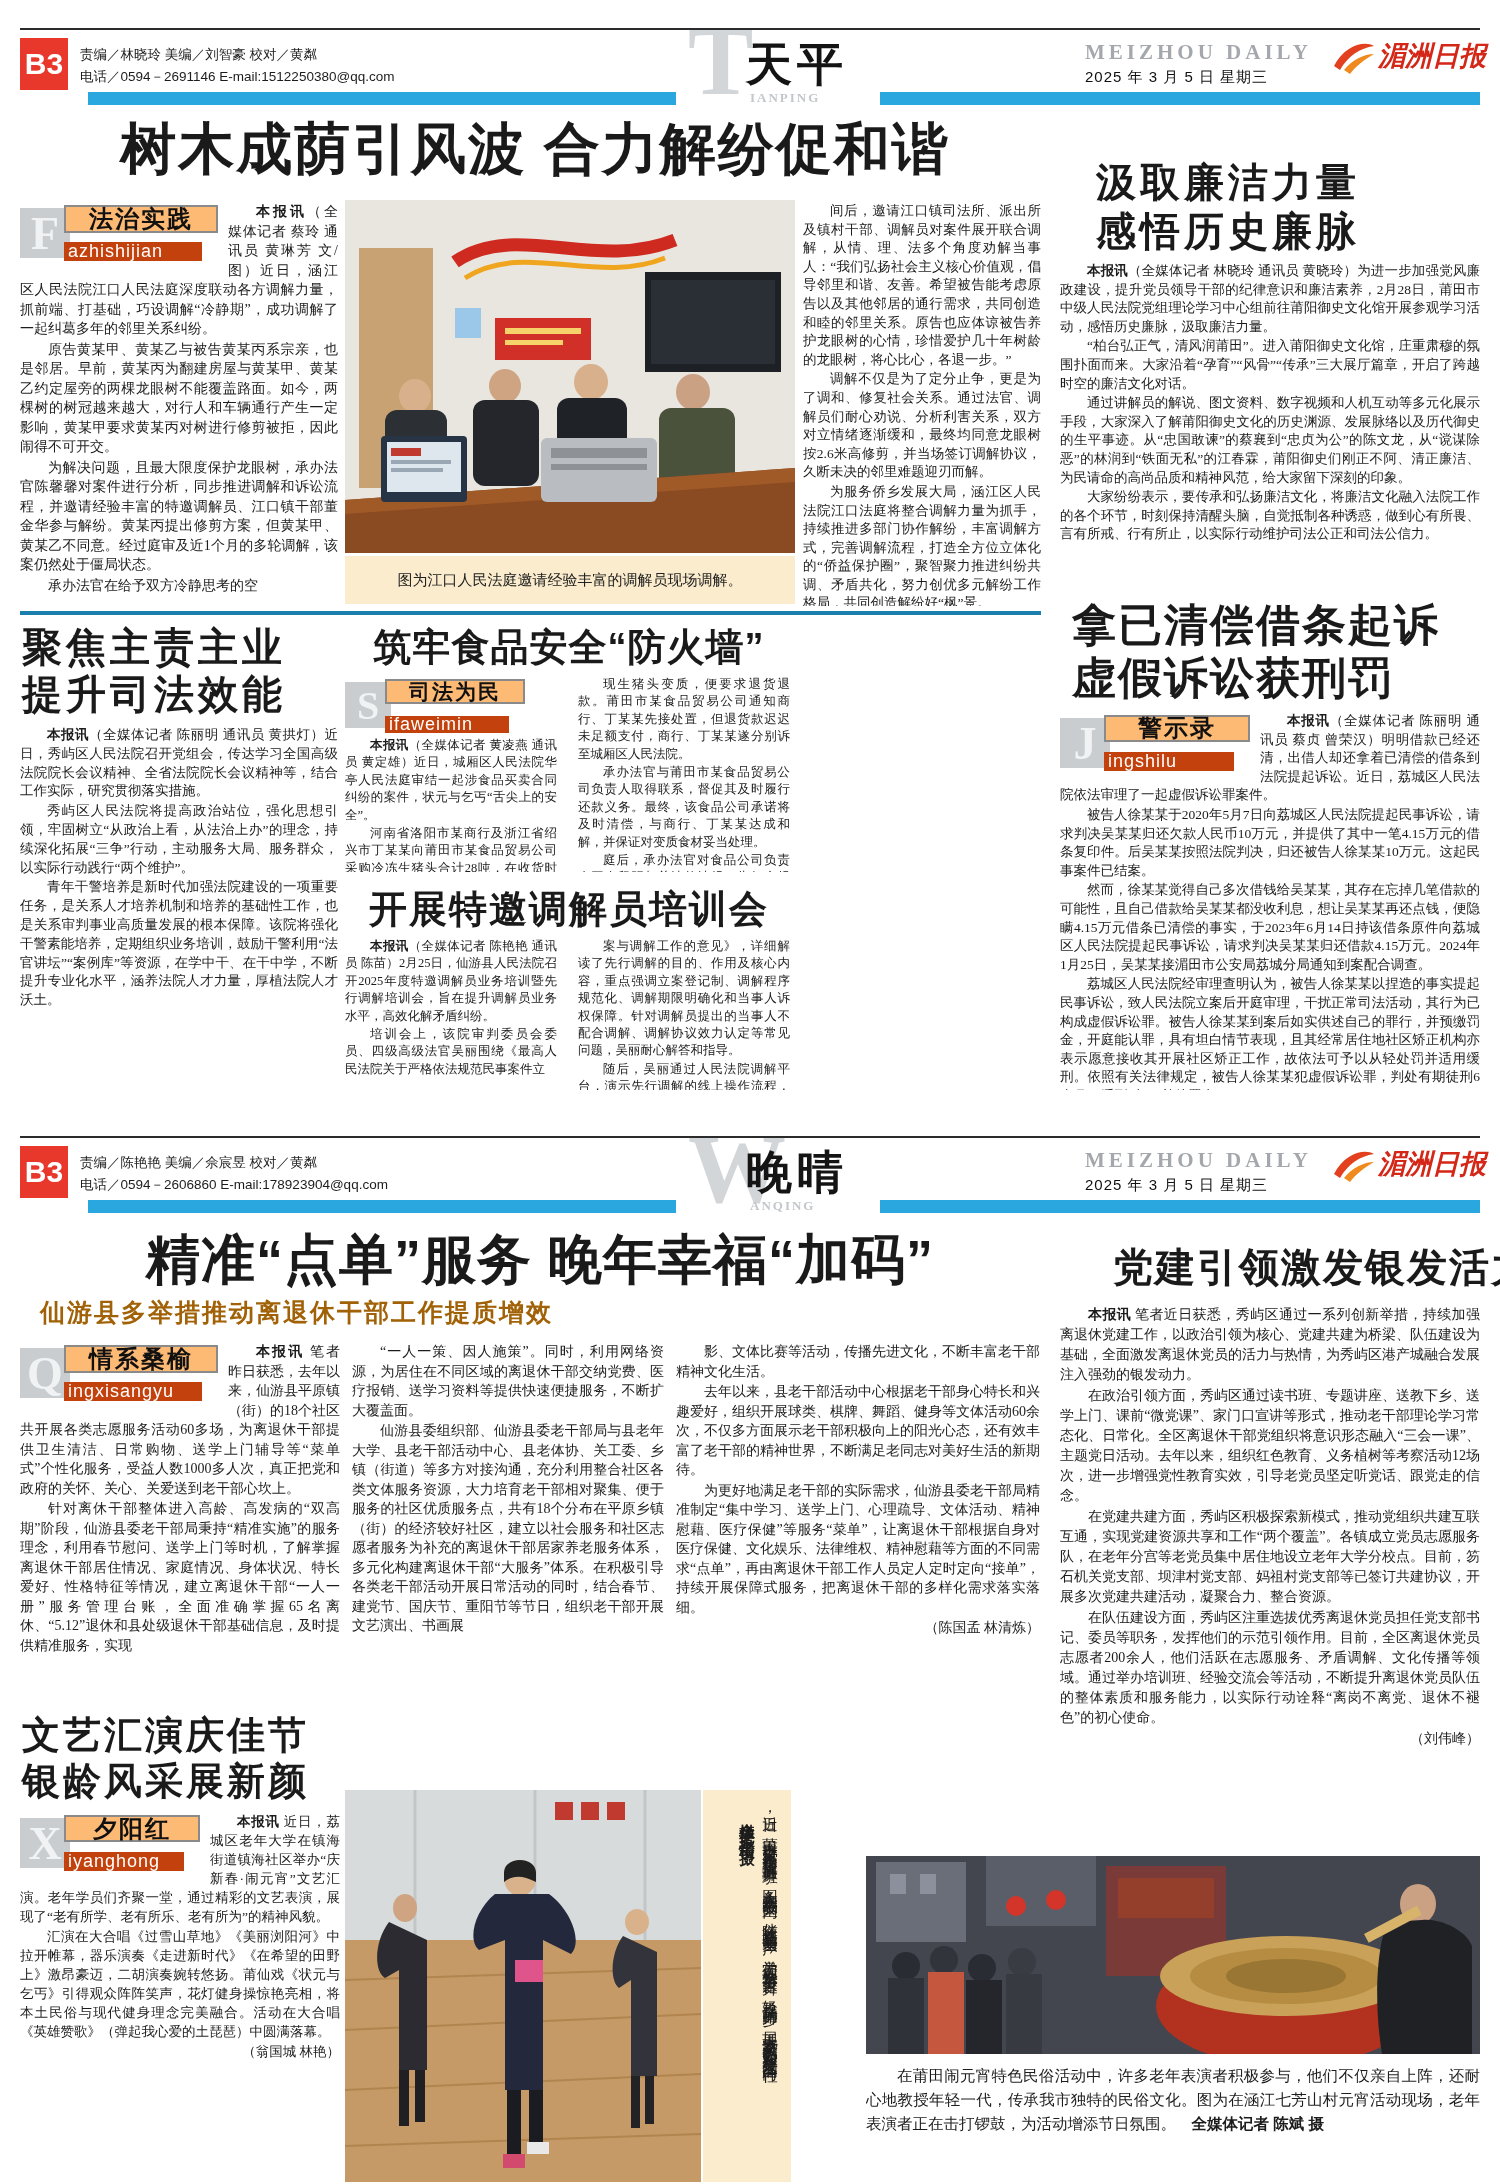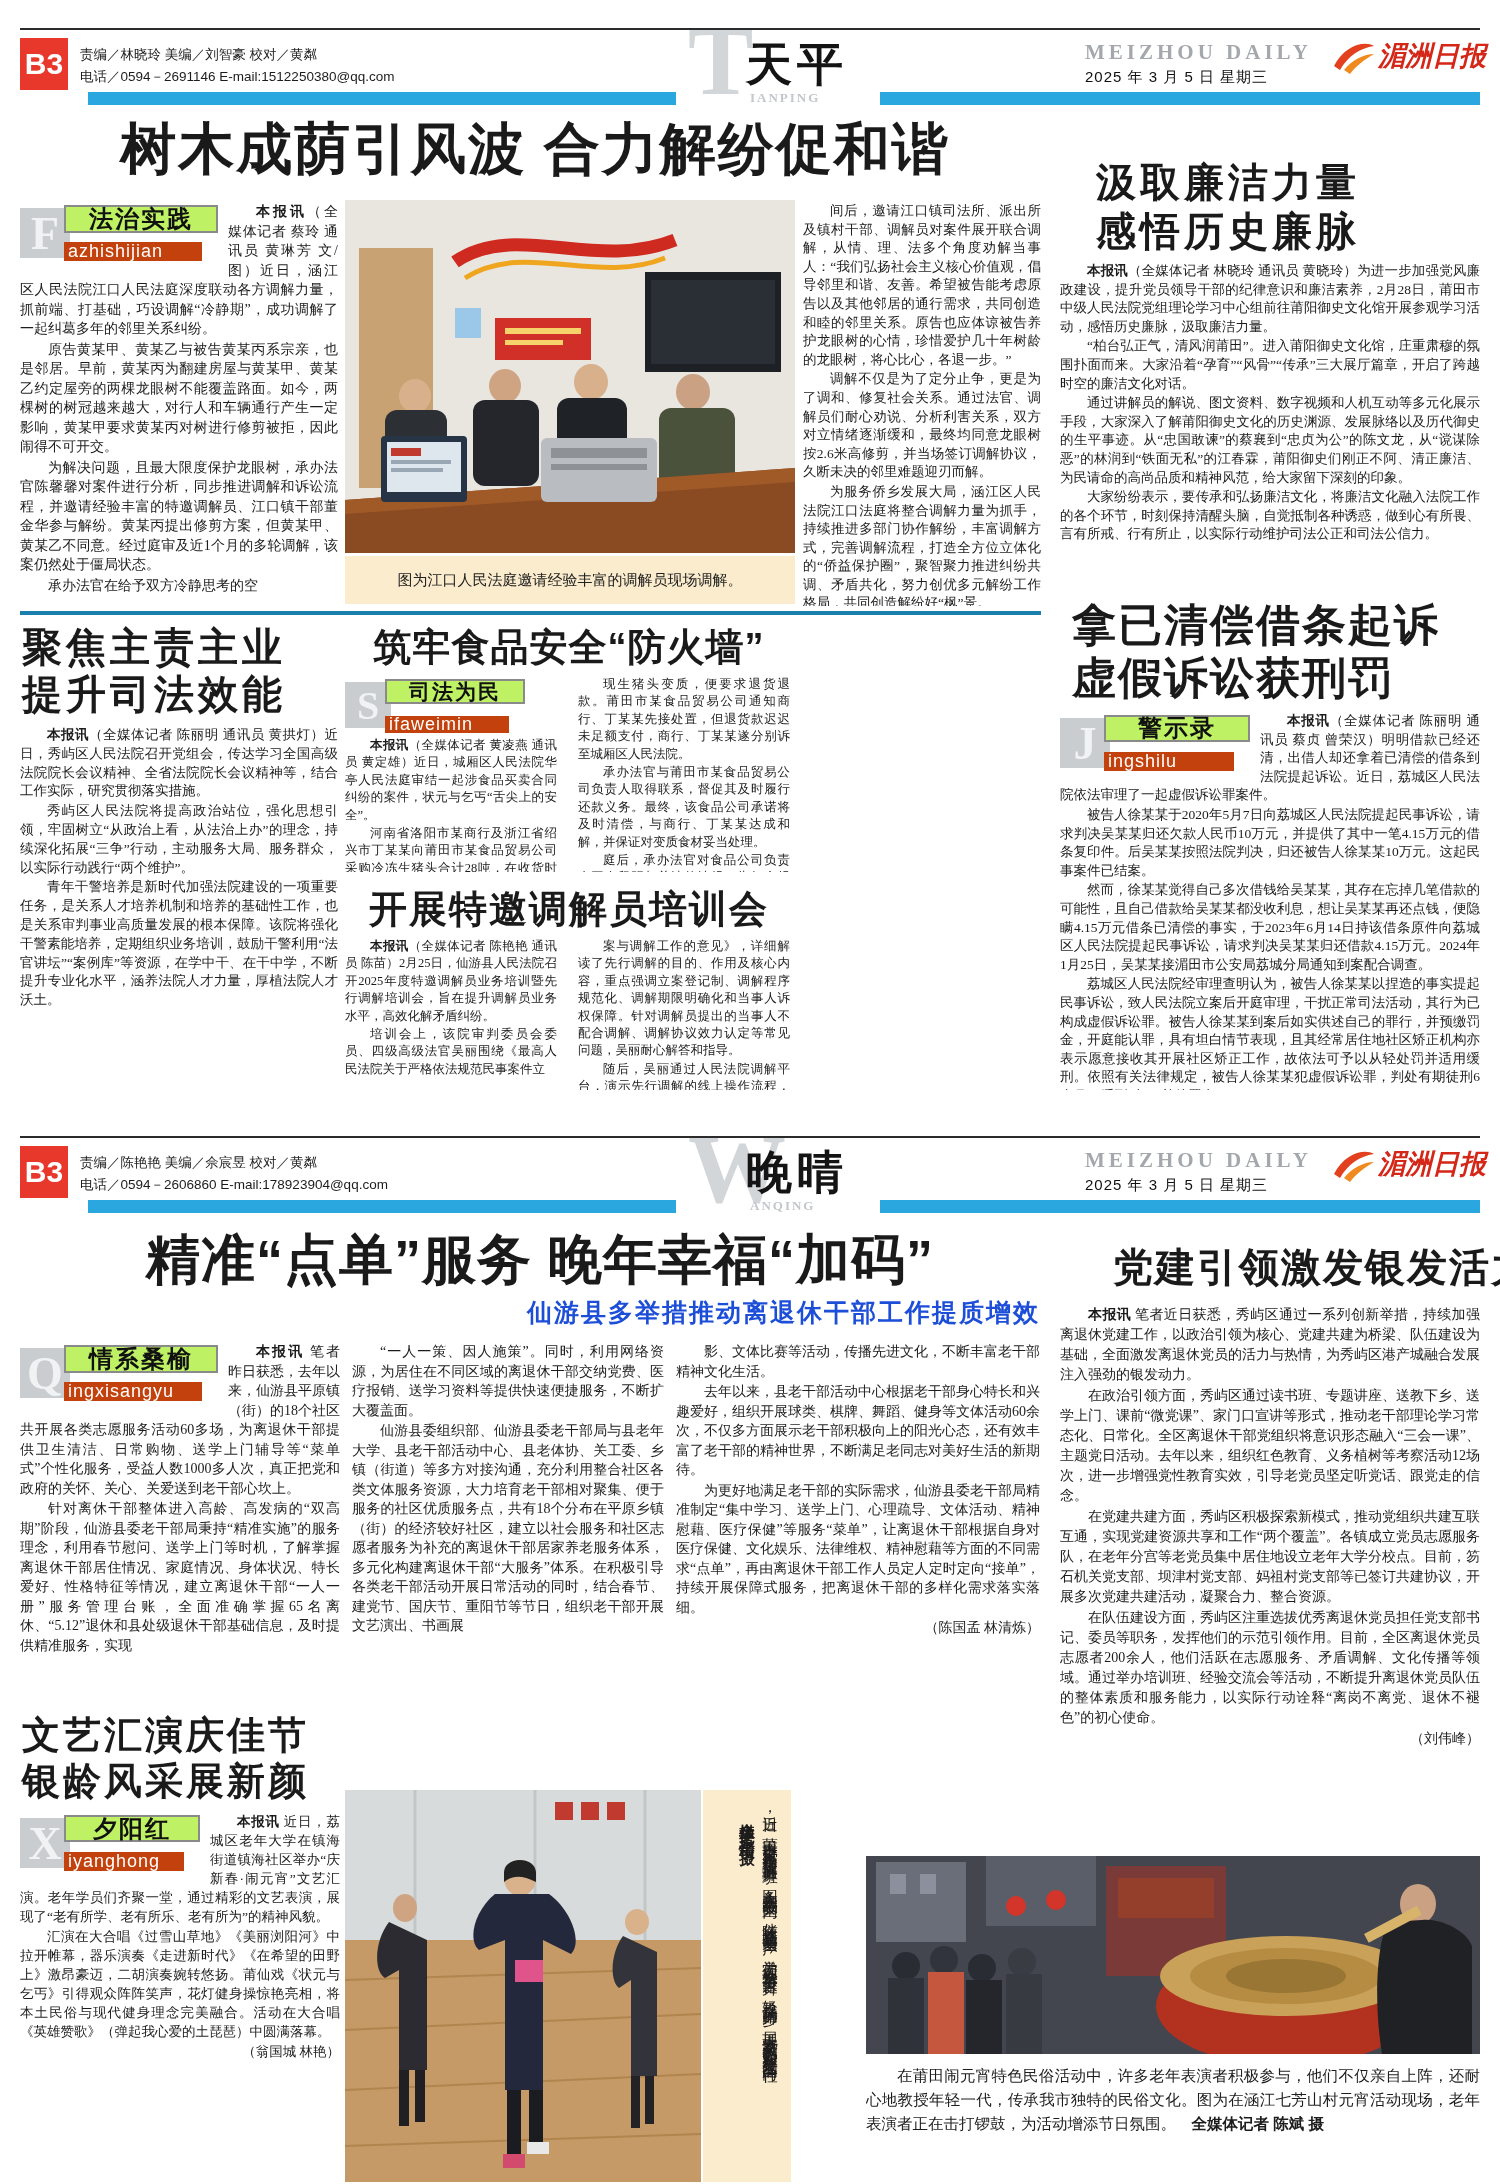--- a/index.html
+++ b/index.html
@@ -20,30 +20,30 @@
   .mast-py{position:absolute;left:62px;top:68px;color:#c3c7cb;font-size:13px;letter-spacing:2px;
            font-weight:bold;font-family:"Liberation Serif",serif;}
   .men{font-family:"Liberation Serif",serif;font-weight:bold;color:#a4a8ad;font-size:21px;letter-spacing:4px;}
   .mdate{font-size:15px;color:#111;font-family:"Liberation Sans",sans-serif;letter-spacing:1px;}
   .logo{display:flex;align-items:center;gap:2px;}
   .logo-cn{color:#d42718;font-size:27px;font-weight:bold;font-style:italic;white-space:nowrap;
            font-family:"Liberation Serif",serif;}
   .h-main{font-family:"Liberation Sans",sans-serif;font-weight:900;color:#1a1a1a;text-align:center;white-space:nowrap;}
   .h-sub{font-family:"Liberation Sans",sans-serif;font-weight:900;color:#1a1a1a;}
   .h-c{text-align:center;}
-  .subtitle{font-family:"Liberation Sans",sans-serif;font-weight:600;color:#1d4ed8;text-align:right;}
+  .subtitle{font-family:"Liberation Sans",sans-serif;font-weight:600;color:#a16207;text-align:left;}
   .body-txt{text-align:justify;overflow:hidden;}
   .body-txt p{margin:0 0 1px 0;text-indent:2em;}
   .lead{font-weight:bold;font-family:"Liberation Sans",sans-serif;}
   .kai{font-family:"Liberation Serif",serif;}
   .attr{text-align:right;text-indent:0;}
   .tag{float:left;width:198px;height:58px;position:relative;margin:3px 10px 2px 0;}
   .tag-letter{position:absolute;left:0;top:3px;width:50px;height:50px;background:#c9cdd0;color:#f0f2f3;
               font-family:"Liberation Serif",serif;font-size:46px;font-weight:bold;text-align:center;line-height:52px;}
-  .tag-text{position:absolute;left:44px;top:0;right:0;border:2px solid #8a8a8a;background:#bef264;
+  .tag-text{position:absolute;left:44px;top:0;right:0;border:2px solid #8a8a8a;background:#fdba74;
             font-family:"Liberation Sans",sans-serif;font-weight:900;font-size:24px;letter-spacing:2px;
             text-align:center;padding:2px 0;color:#111;}
   .tag-py{position:absolute;left:44px;bottom:2px;right:16px;background:#c2410c;color:#fff;
           font-family:"Liberation Sans",sans-serif;font-size:18px;letter-spacing:1px;padding:0 4px;}
   .caption-strip{background:#fbeccd;display:flex;align-items:center;justify-content:center;
                  font-size:15px;color:#222;}
   .vcap{background:#fbeccd;writing-mode:vertical-rl;font-size:15.5px;line-height:23px;
         padding:14px 9px;letter-spacing:2px;box-sizing:border-box;}
   .vcap b{display:block;font-family:"Liberation Sans",sans-serif;margin-top:6px;}
   .photo{display:block;}

